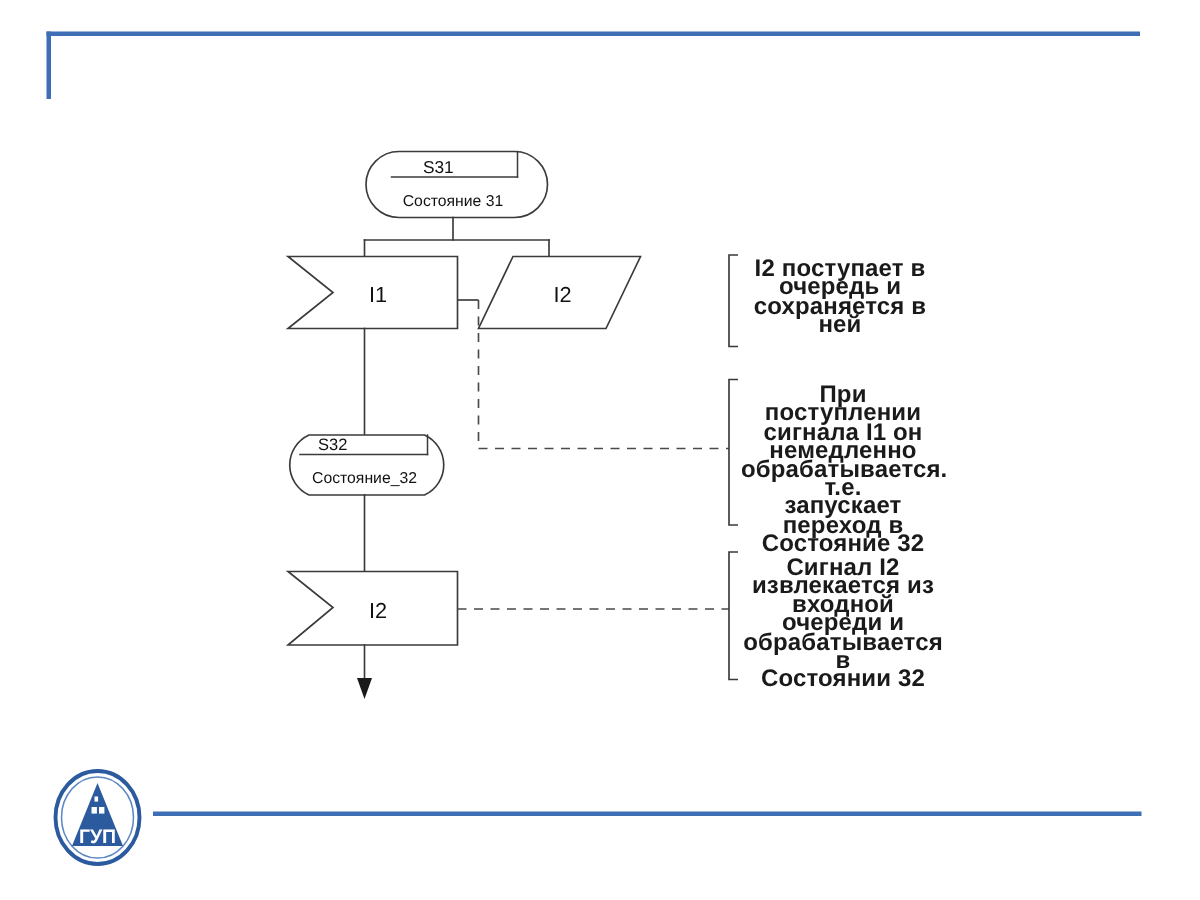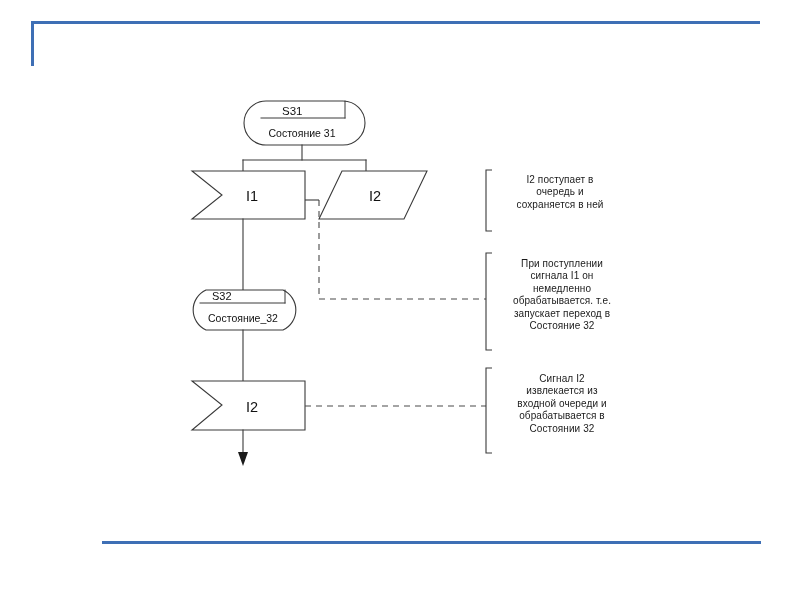--- a/index.html
+++ b/index.html
@@ -39,25 +39,26 @@
   }
   #diagram svg{display:block;}
   .dg-text{
     font-family:"Liberation Sans", sans-serif;
     fill:#111111;
   }
   
   .annot{
     position:absolute;
     font-family:"Liberation Sans", sans-serif;
-    font-size:10px;
+    font-size:16px;
     line-height:12.4px;
     color:#1a1a1a;
     white-space:pre-line;
     letter-spacing:0.1px;
+    font-weight:bold;
   }
   #annot-0{left:494px;top:174px;width:132px;}
   #annot-1{left:494px;top:258px;width:136px;}
   #annot-2{left:494px;top:373px;width:136px;}
 </style>
 </head>
 <body>
 
 <div id="slide">
 
@@ -149,14 +150,28 @@
 обрабатывается. т.е.
 запускает переход в
 Состояние 32</div>
 
   <div class="annot" id="annot-2">Сигнал I2
 извлекается из
 входной очереди и
 обрабатывается в
 Состоянии 32</div>
 
+  <div class="logo">
+    <svg width="62" height="66" viewBox="0 0 62 66" xmlns="http://www.w3.org/2000/svg">
+      <ellipse cx="31" cy="33" rx="28" ry="31" fill="#ffffff" stroke="#2b5a9e" stroke-width="2.6"></ellipse>
+      <ellipse cx="31" cy="33" rx="24" ry="27" fill="#ffffff" stroke="#5b86c4" stroke-width="1"></ellipse>
+
+      <polygon points="31,10 48,52 14,52" fill="#2b5a9e"></polygon>
+
+      <rect x="27" y="26" width="3.6" height="4.4" fill="#ffffff"></rect>
+      <rect x="32" y="26" width="3.6" height="4.4" fill="#ffffff"></rect>
+      <rect x="29" y="19" width="2.4" height="3.4" fill="#ffffff"></rect>
+
+      <text x="31" y="50" font-size="13" font-weight="bold" font-family="Liberation Sans, sans-serif" fill="#ffffff" text-anchor="middle">ГУП</text>
+    </svg>
+  </div>
 
 </div>
 
 </body></html>

